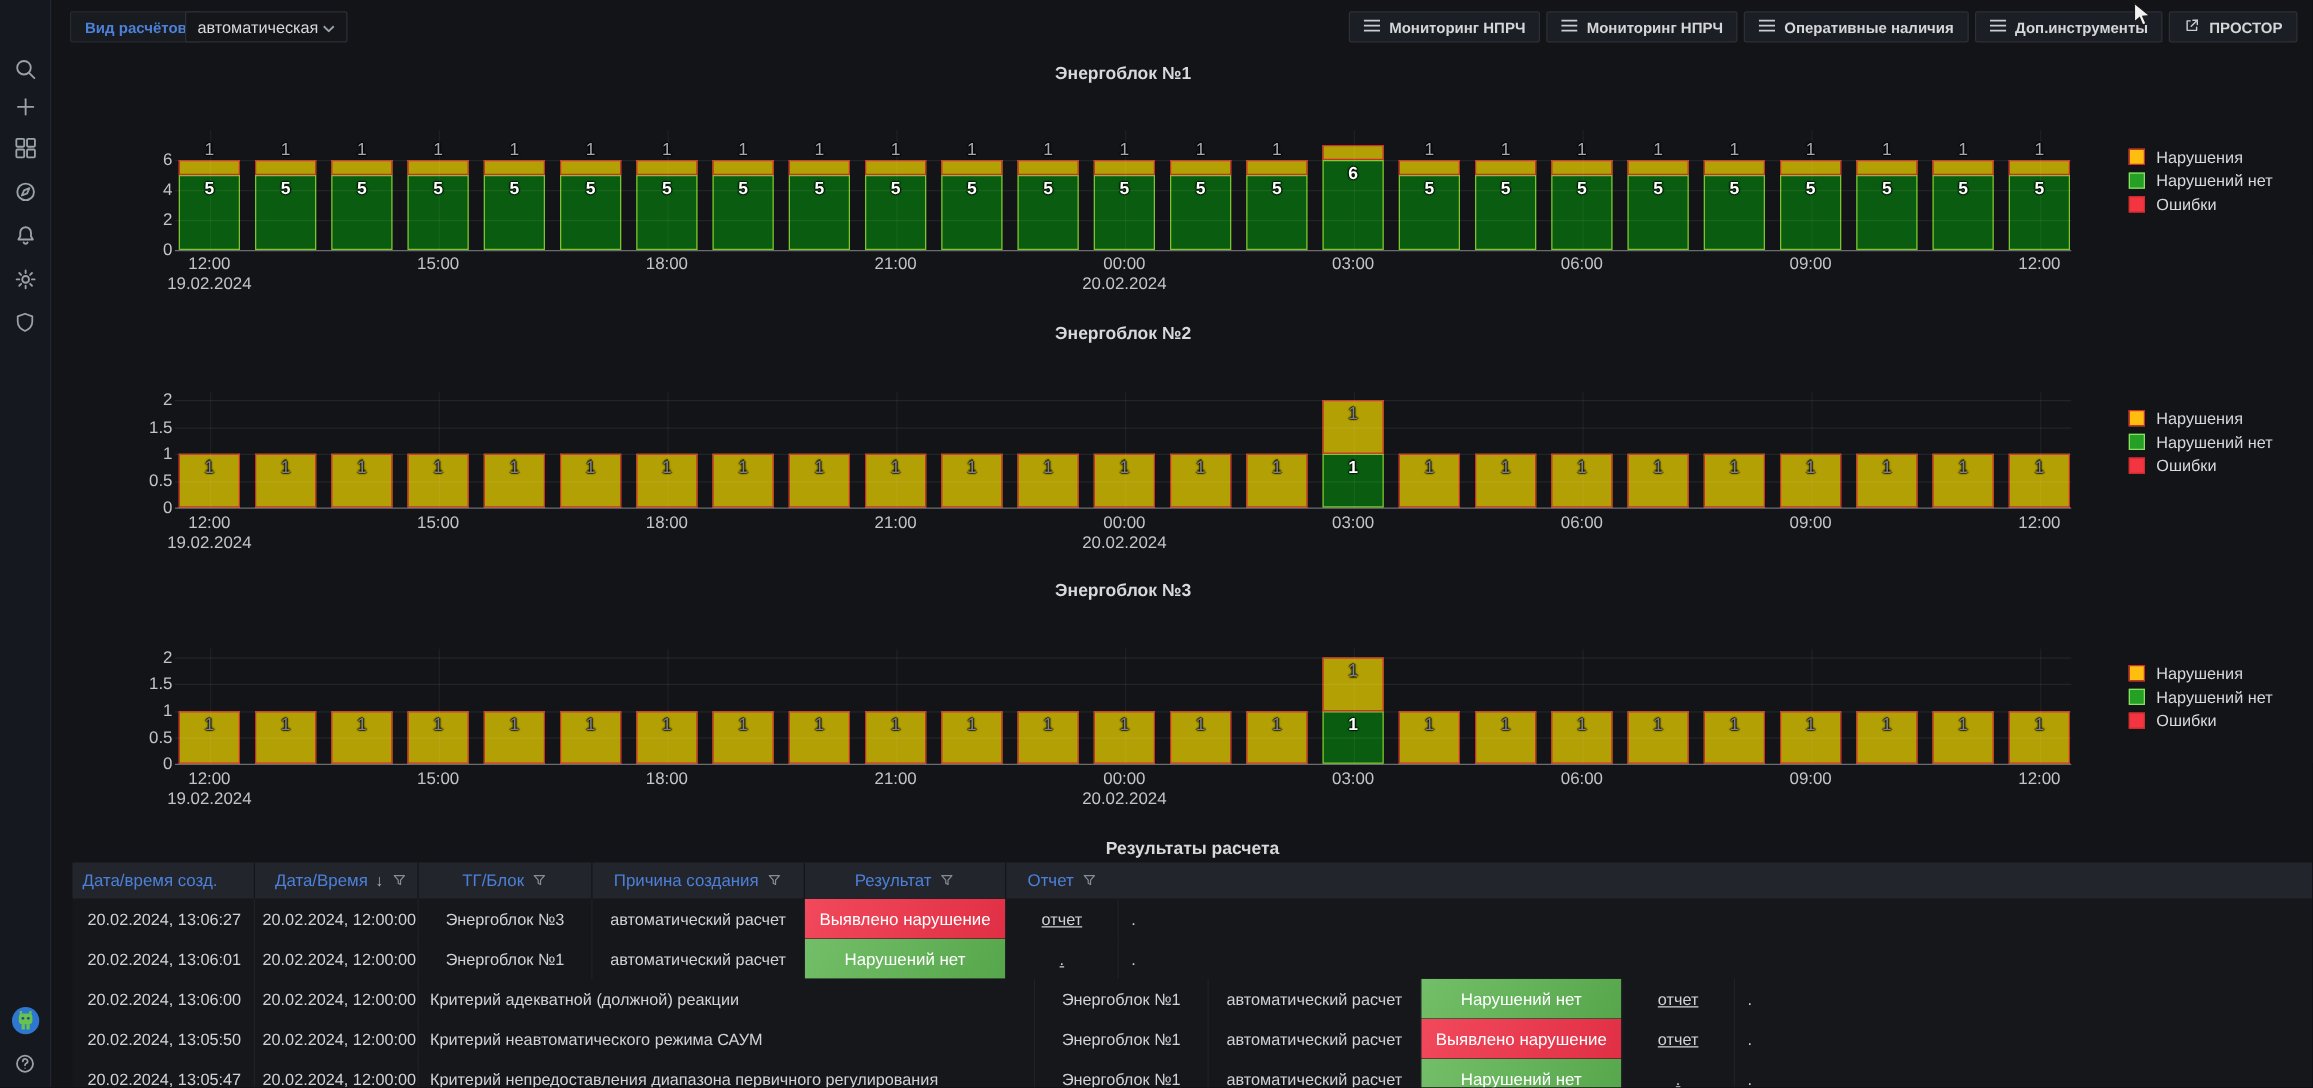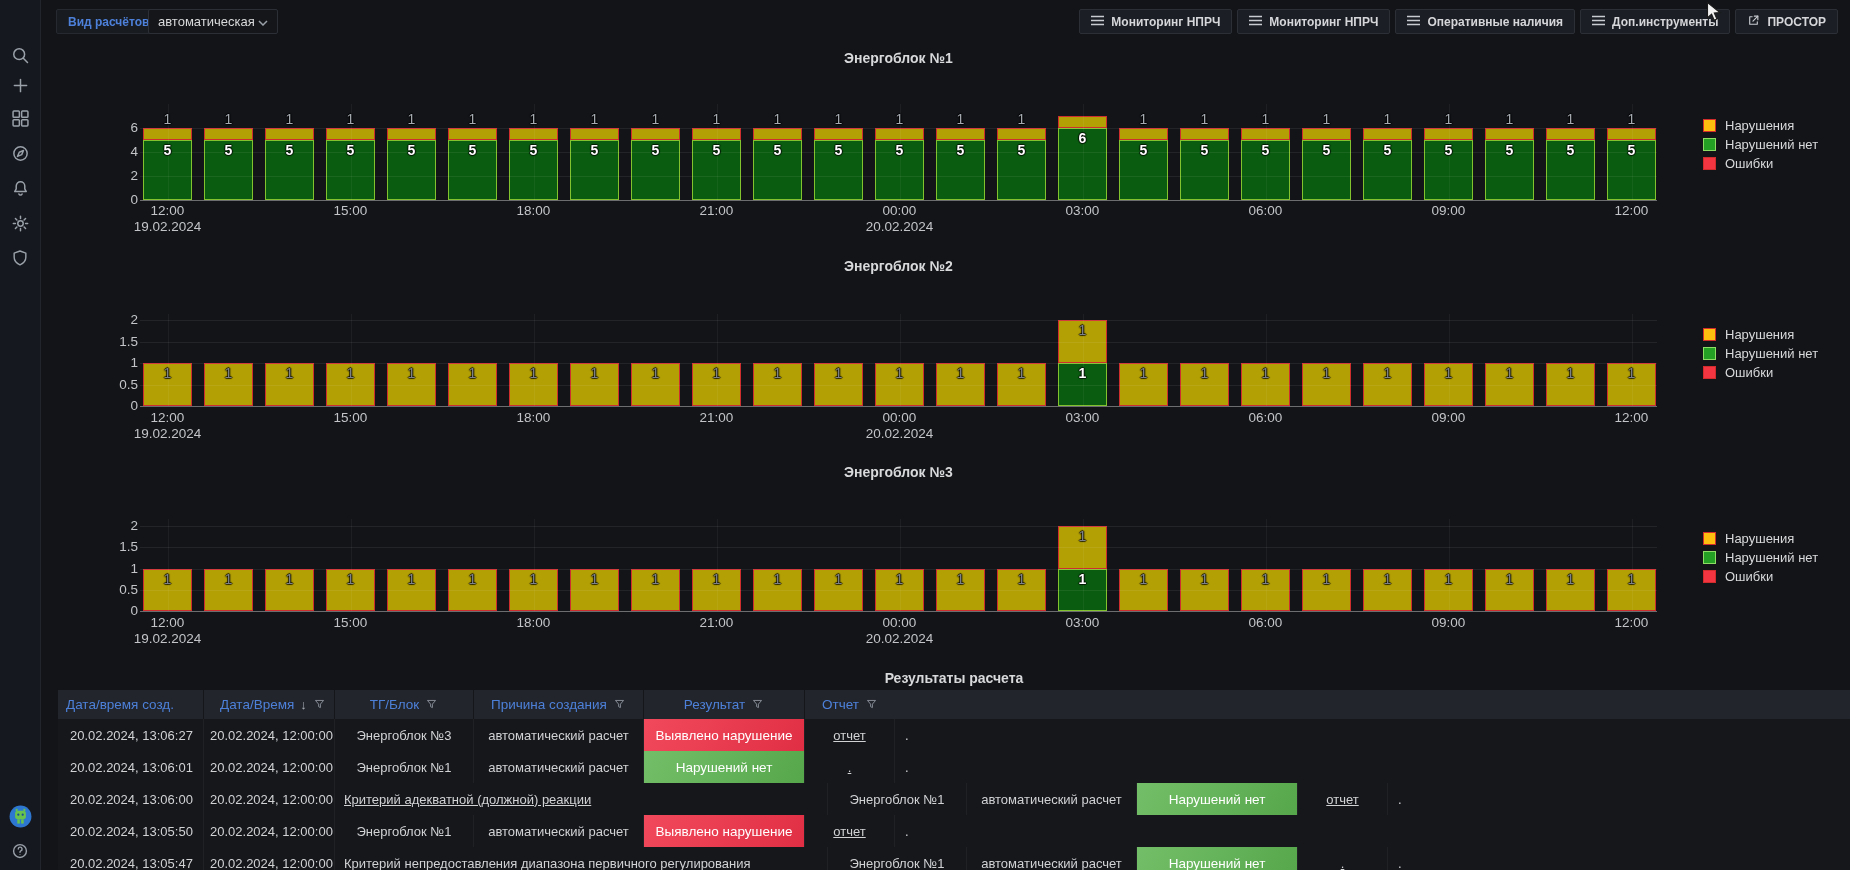--- a/index.html
+++ b/index.html
@@ -597,34 +597,35 @@
           <div class="badge ok">Нарушений нет</div>
         </div>
         <div class="td" style="width: 90px; justify-content: center; padding-left: 0px;">
           <span class="rep-link">.</span>
         </div>
         <div class="td" style="width: 462px; justify-content: flex-start; padding-left: 10px;">.</div>
       </div>
       <div class="trow" style="left: 58px; top: 783px; width: 1792px; height: 32px;">
         <div class="td" style="width: 146px; justify-content: flex-start; padding-left: 12px;">20.02.2024, 13:06:00</div>
         <div class="td" style="width: 131px; justify-content: flex-start; padding-left: 6px;">20.02.2024, 12:00:00</div>
-        <div class="td" style="width: 493px; justify-content: flex-start; padding-left: 9px; text-decoration: underline;">Критерий адекватной (должной) реакции</div>
+        <div class="td" style="width: 493px; justify-content: flex-start; padding-left: 9px;">Критерий адекватной (должной) реакции</div>
         <div class="td" style="width: 139px; justify-content: center; padding-left: 0px;">Энергоблок №1</div>
         <div class="td" style="width: 170px; justify-content: center; padding-left: 0px;">автоматический расчет</div>
         <div class="td" style="width: 161px; justify-content: center; padding: 0px;">
           <div class="badge ok">Нарушений нет</div>
         </div>
         <div class="td" style="width: 90px; justify-content: center; padding-left: 0px;">
           <span class="rep-link">отчет</span>
         </div>
         <div class="td" style="width: 462px; justify-content: flex-start; padding-left: 10px;">.</div>
       </div>
       <div class="trow" style="left: 58px; top: 815px; width: 1792px; height: 32px;">
         <div class="td" style="width: 146px; justify-content: flex-start; padding-left: 12px;">20.02.2024, 13:05:50</div>
         <div class="td" style="width: 131px; justify-content: flex-start; padding-left: 6px;">20.02.2024, 12:00:00</div>
+        <div class="td" style="width: 493px; justify-content: flex-start; padding-left: 9px;">Критерий неавтоматического режима САУМ</div>
         <div class="td" style="width: 139px; justify-content: center; padding-left: 0px;">Энергоблок №1</div>
         <div class="td" style="width: 170px; justify-content: center; padding-left: 0px;">автоматический расчет</div>
         <div class="td" style="width: 161px; justify-content: center; padding: 0px;">
           <div class="badge violation">Выявлено нарушение</div>
         </div>
         <div class="td" style="width: 90px; justify-content: center; padding-left: 0px;">
           <span class="rep-link">отчет</span>
         </div>
         <div class="td" style="width: 462px; justify-content: flex-start; padding-left: 10px;">.</div>
       </div>

